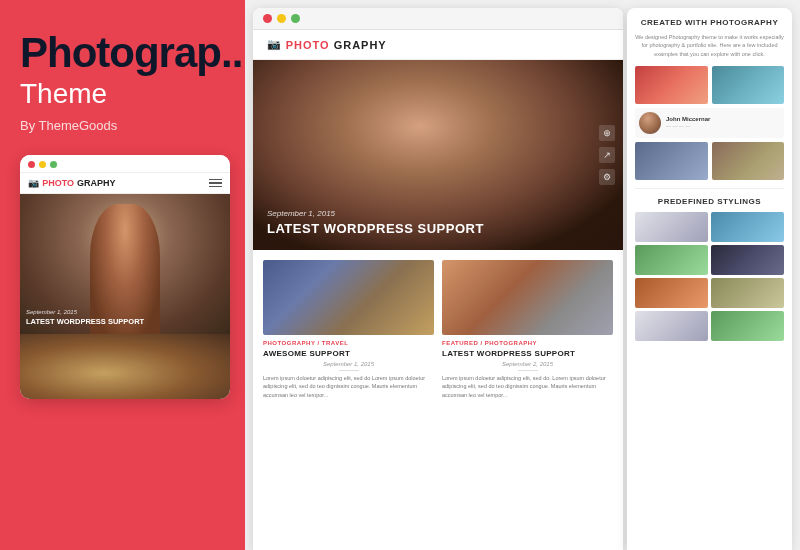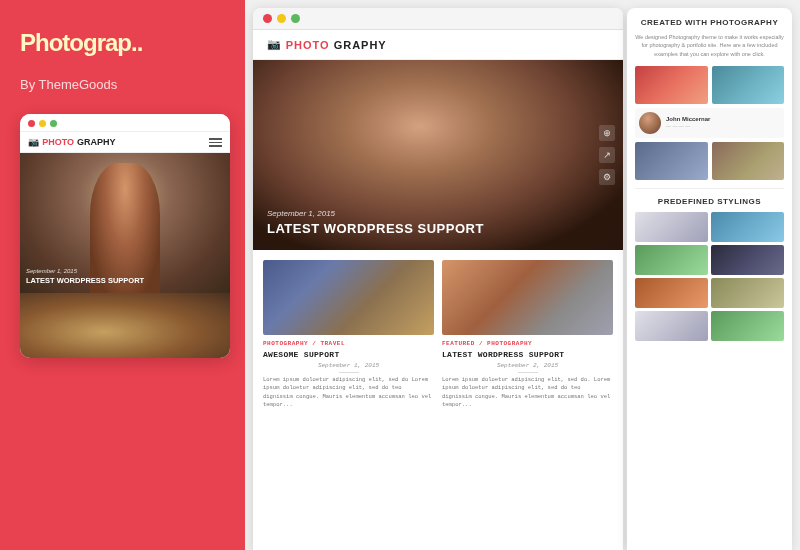--- a/index.html
+++ b/index.html
@@ -16,36 +16,36 @@
     .left-panel {
       width: 245px;
       min-width: 245px;
       background: #e8414f;
       padding: 30px 20px 20px 20px;
       display: flex;
       flex-direction: column;
       position: relative;
     }
     .left-panel .theme-title {
-      font-size: 24px;
-      font-weight: 900;
-      color: #fef9c3;
+      font-size: 42px;
+      font-weight: 900;
+      color: #0f172a;
       line-height: 1.1;
       letter-spacing: -1px;
     }
     .left-panel .theme-subtitle {
       font-size: 28px;
       font-weight: 400;
       color: #fff;
       margin-top: 2px;
     }
     .left-panel .by-line {
       color: rgba(255,255,255,0.8);
       font-size: 13px;
-      margin-top: 21px;
+      margin-top: 8px;
     }
 
     
     .mobile-preview {
       margin-top: 22px;
       background: #fff;
       border-radius: 10px;
       overflow: hidden;
       box-shadow: 0 4px 16px rgba(0,0,0,0.18);
       width: 210px;
@@ -312,21 +312,20 @@
       overflow: hidden;
     }
     .post-img-1 {
       background: linear-gradient(135deg, #4a5a8a 0%, #6a7aaa 30%, #8a7050 60%, #c4a060 100%);
     }
     .post-img-2 {
       background: linear-gradient(135deg, #d4956a 0%, #a06040 40%, #8a8a8a 70%, #a0a0b0 100%);
     }
     .post-meta {
       margin-top: 5px;
-      font-family: Liberation Mono, monospace;
     }
     .post-category {
       font-size: 6px;
       color: #e8414f;
       text-transform: uppercase;
       letter-spacing: 0.5px;
       font-weight: 700;
     }
     .post-title {
       font-size: 8px;
@@ -467,20 +466,21 @@
       font-size: 5px;
       color: #bbb;
       margin-top: 1px;
     }
   </style>
 </head>
 <body>
 
 <div class="left-panel">
   <div class="theme-title">Photograp..</div>
+  <div class="theme-subtitle">Theme</div>
   <div class="by-line">By ThemeGoods</div>
 
   <div class="mobile-preview">
     <div class="mobile-topbar">
       <div class="mobile-dots">
         <div class="mobile-dot red"></div>
         <div class="mobile-dot yellow"></div>
         <div class="mobile-dot green"></div>
       </div>
     </div>

